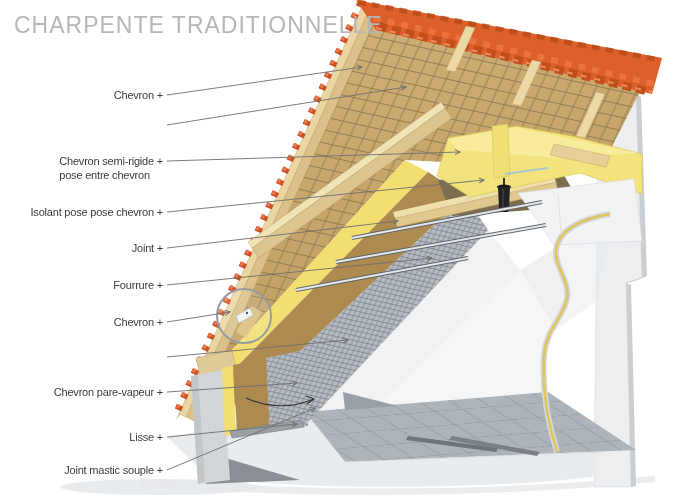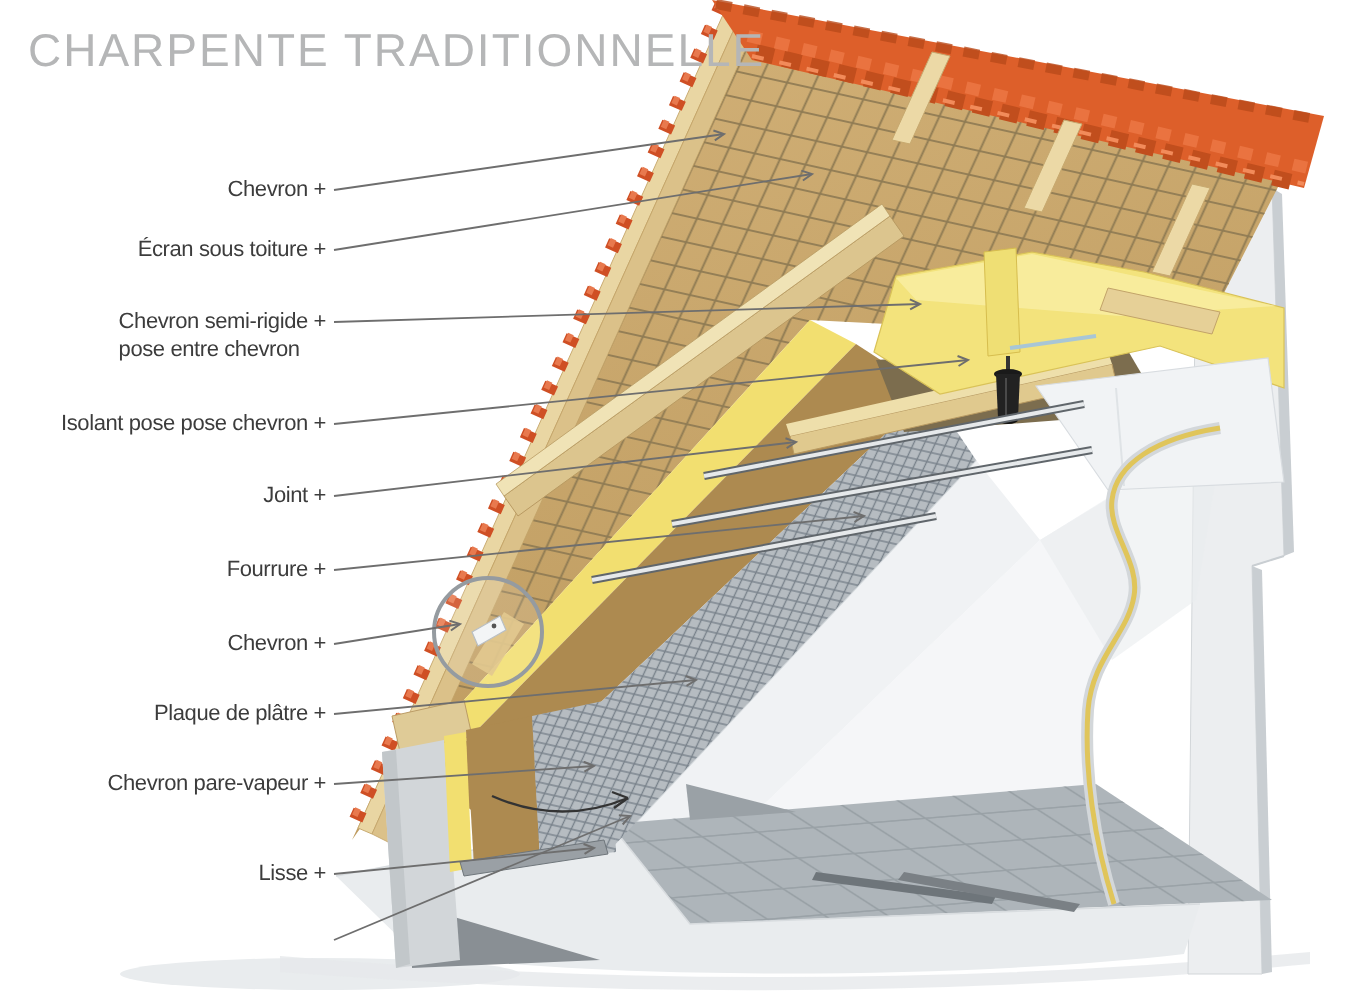--- a/index.html
+++ b/index.html
@@ -191,26 +191,25 @@
     <line x1="167" y1="357" x2="348" y2="340" marker-end="url(#arr)"></line>
     <line x1="167" y1="392" x2="297" y2="383" marker-end="url(#arr)"></line>
     <line x1="167" y1="437" x2="297" y2="424" marker-end="url(#arr)"></line>
     <line x1="167" y1="470" x2="315" y2="408" marker-end="url(#arr)"></line>
   </g>
 </svg>
 
 <div class="title">CHARPENTE TRADITIONNELLE</div>
 
 <div class="lbl" style="top:88px">Chevron +</div>
-<div class="lbl" style="top:118px">Écran sous toiture +</div>
 <div class="lbl" style="top:154px">
   <span>Chevron semi-rigide +</span><br>
   <span>pose entre chevron</span>
 </div>
 <div class="lbl" style="top:205px">Isolant pose pose chevron +</div>
 <div class="lbl" style="top:241px">Joint +</div>
 <div class="lbl" style="top:278px">Fourrure +</div>
 <div class="lbl" style="top:315px">Chevron +</div>
-<div class="lbl" style="top:350px">Plaque de plâtre +</div>
 <div class="lbl" style="top:385px">Chevron pare-vapeur +</div>
 <div class="lbl" style="top:430px">Lisse +</div>
+<div class="lbl" style="top:463px">Joint mastic souple +</div>
 
 </div>
 
 </body></html>

